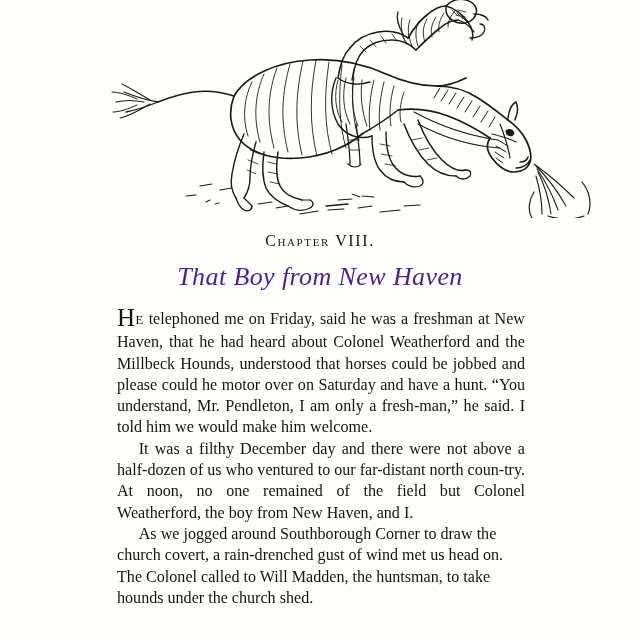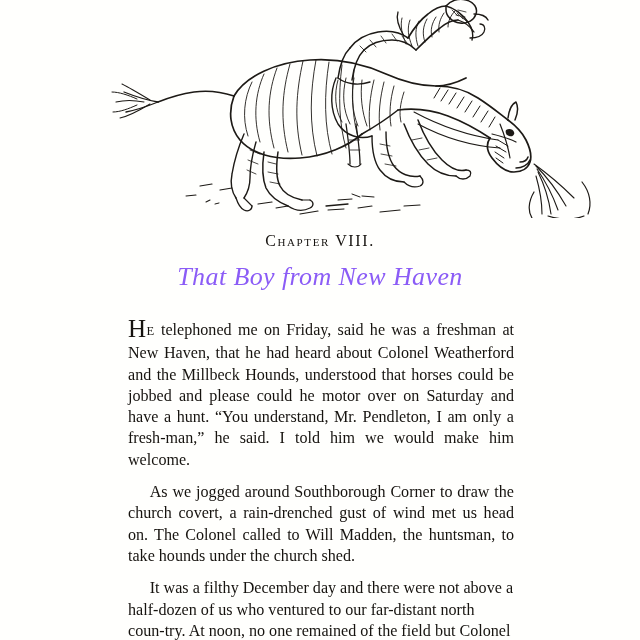--- a/index.html
+++ b/index.html
@@ -53,39 +53,39 @@
 
   .chapter-title {
     position: absolute;
     left: 0;
     top: 262px;
     width: 640px;
     text-align: center;
     font-style: italic;
     font-size: 26px;
     letter-spacing: 0.4px;
-    color: #8b5cf6;
+    color: #4c1d95;
     white-space: nowrap;
   }
 
   
   .body-text {
     position: absolute;
     left: 117px;
     top: 308px;
     width: 408px;
     font-size: 16.1px;
     line-height: 21.3px;
     text-align: justify;
     text-justify: inter-word;
     color: #16130f;
     hyphens: manual;
   }
   .body-text p {
-    margin: 11px;
+    margin: 0;
     text-indent: 1.35em;
   }
   .body-text p.first {
     text-indent: 0;
   }
   .body-text p:last-child {
     text-align: left;
   }
 
   .dropcap-h {
@@ -309,18 +309,18 @@
       </g>
     </svg>
   </div>
 
   <div class="chapter-label">Chapter VIII.</div>
 
   <div class="chapter-title">That Boy from New Haven</div>
 
   <div class="body-text">
     <p class="first"><span class="dropcap-h">H</span><span class="dropcap-e">E</span><span> telephoned me on Friday, said he was a freshman at New Haven, that he had heard about Colonel Weatherford and the Millbeck Hounds, understood that horses could be jobbed and please could he motor over on Saturday and have a hunt. “You understand, Mr. Pendleton, I am only a fresh-man,” he said. I told him we would make him welcome.</span></p>
+    <p>It was a filthy December day and there were not above a half-dozen of us who ventured to our far-distant north coun-try. At noon, no one remained of the field but Colonel Weatherford, the boy from New Haven, and I.</p>
     <p>As we jogged around Southborough Corner to draw the church covert, a rain-drenched gust of wind met us head on. The Colonel called to Will Madden, the huntsman, to take hounds under the church shed.</p>
-    <p>It was a filthy December day and there were not above a half-dozen of us who ventured to our far-distant north coun-try. At noon, no one remained of the field but Colonel Weatherford, the boy from New Haven, and I.</p>
   </div>
 
 
 </div>
 
 </body></html>

